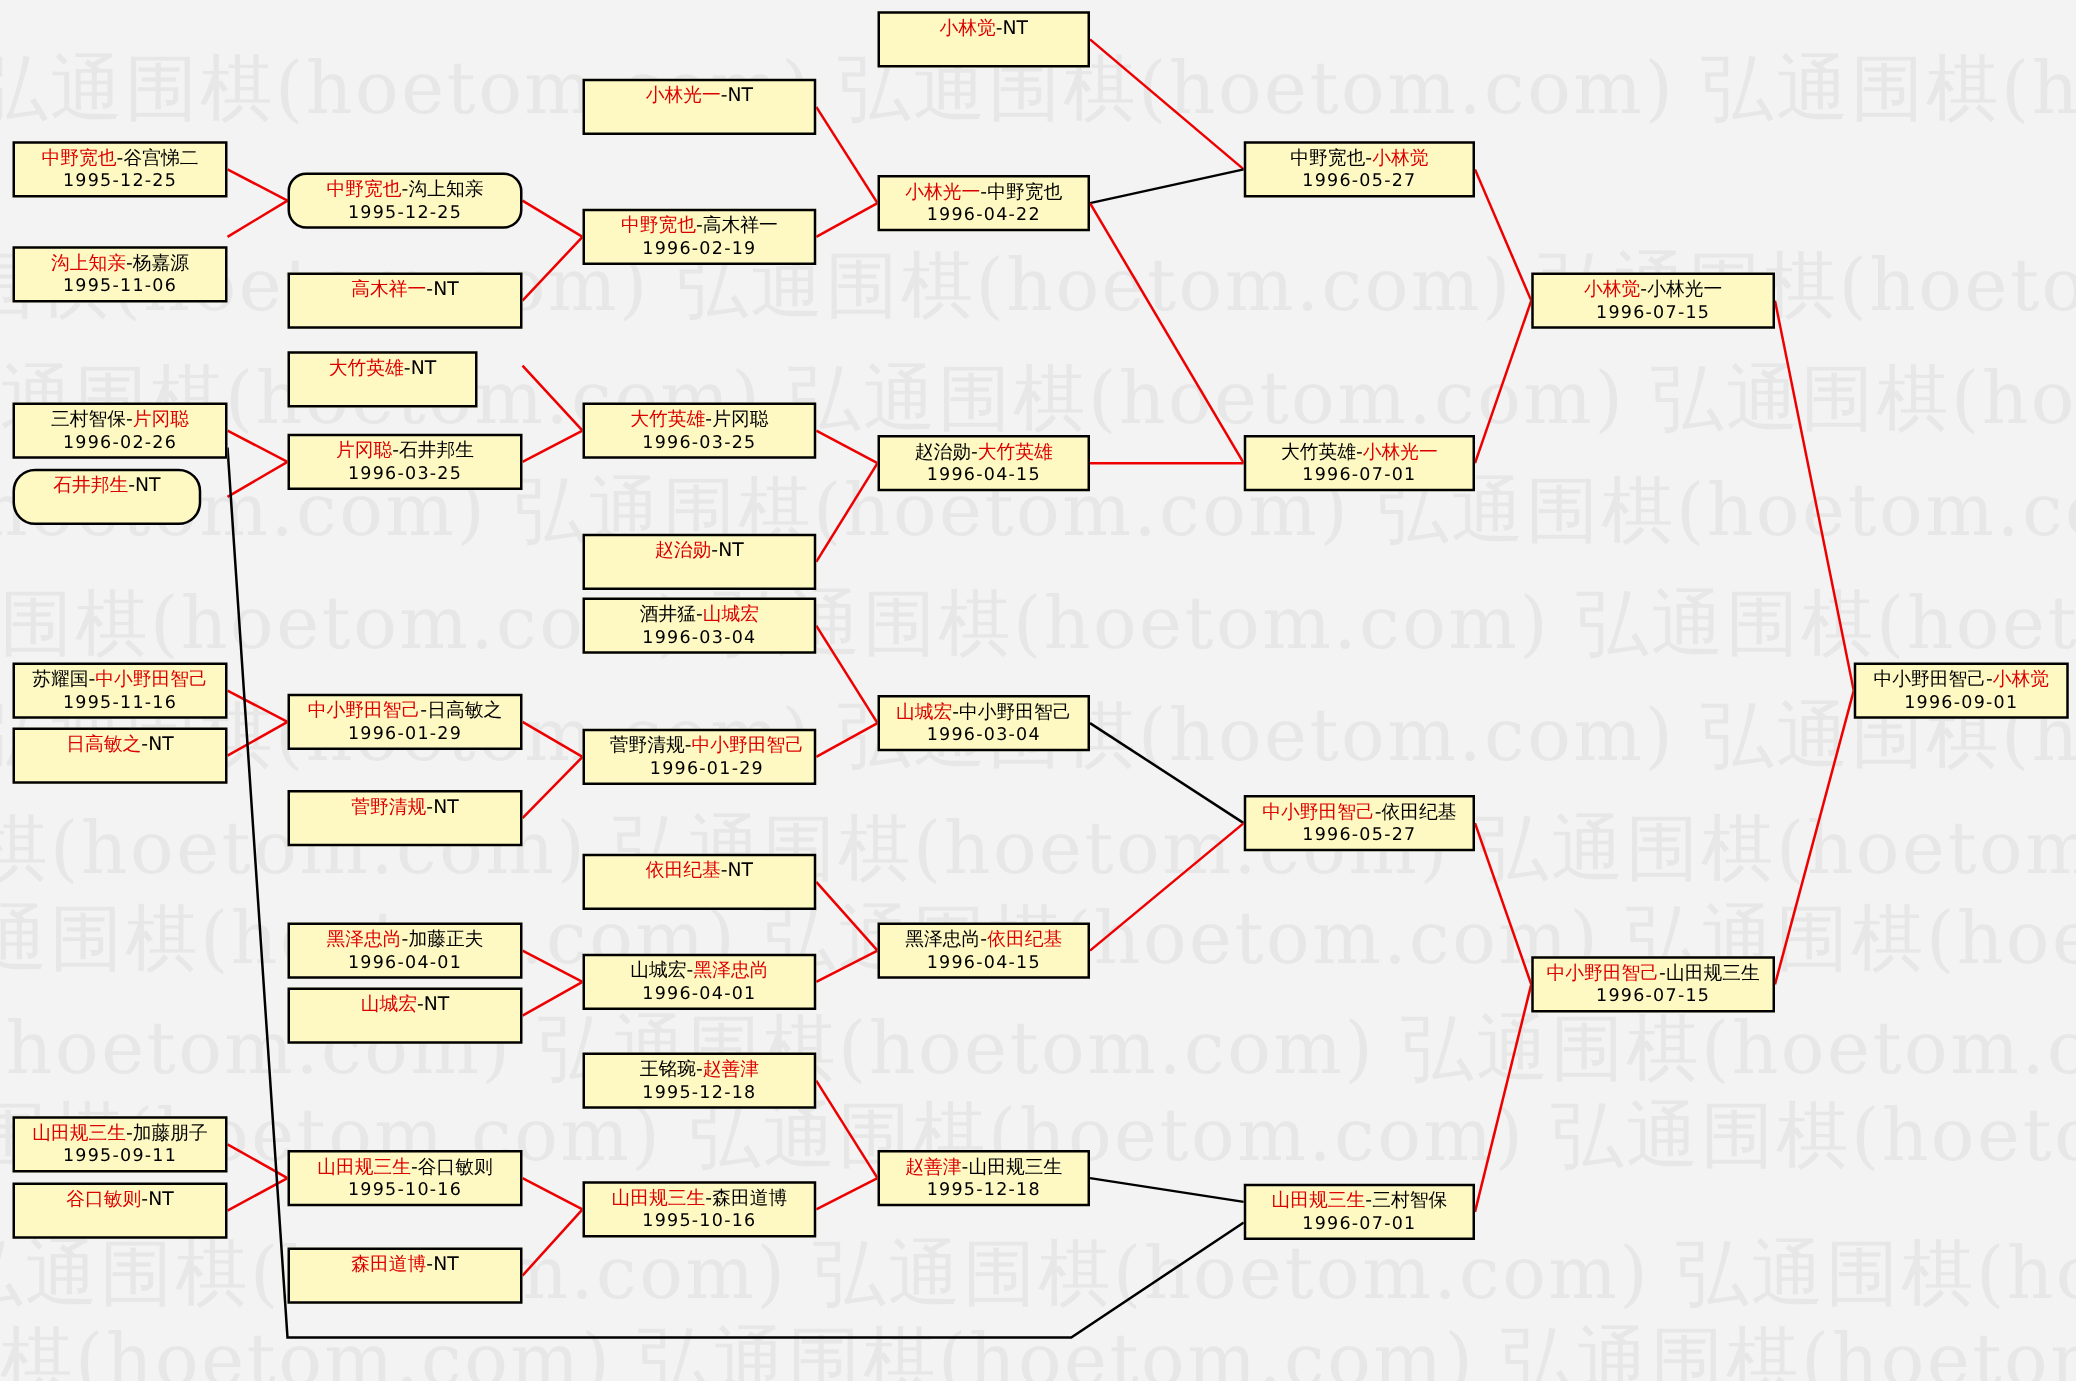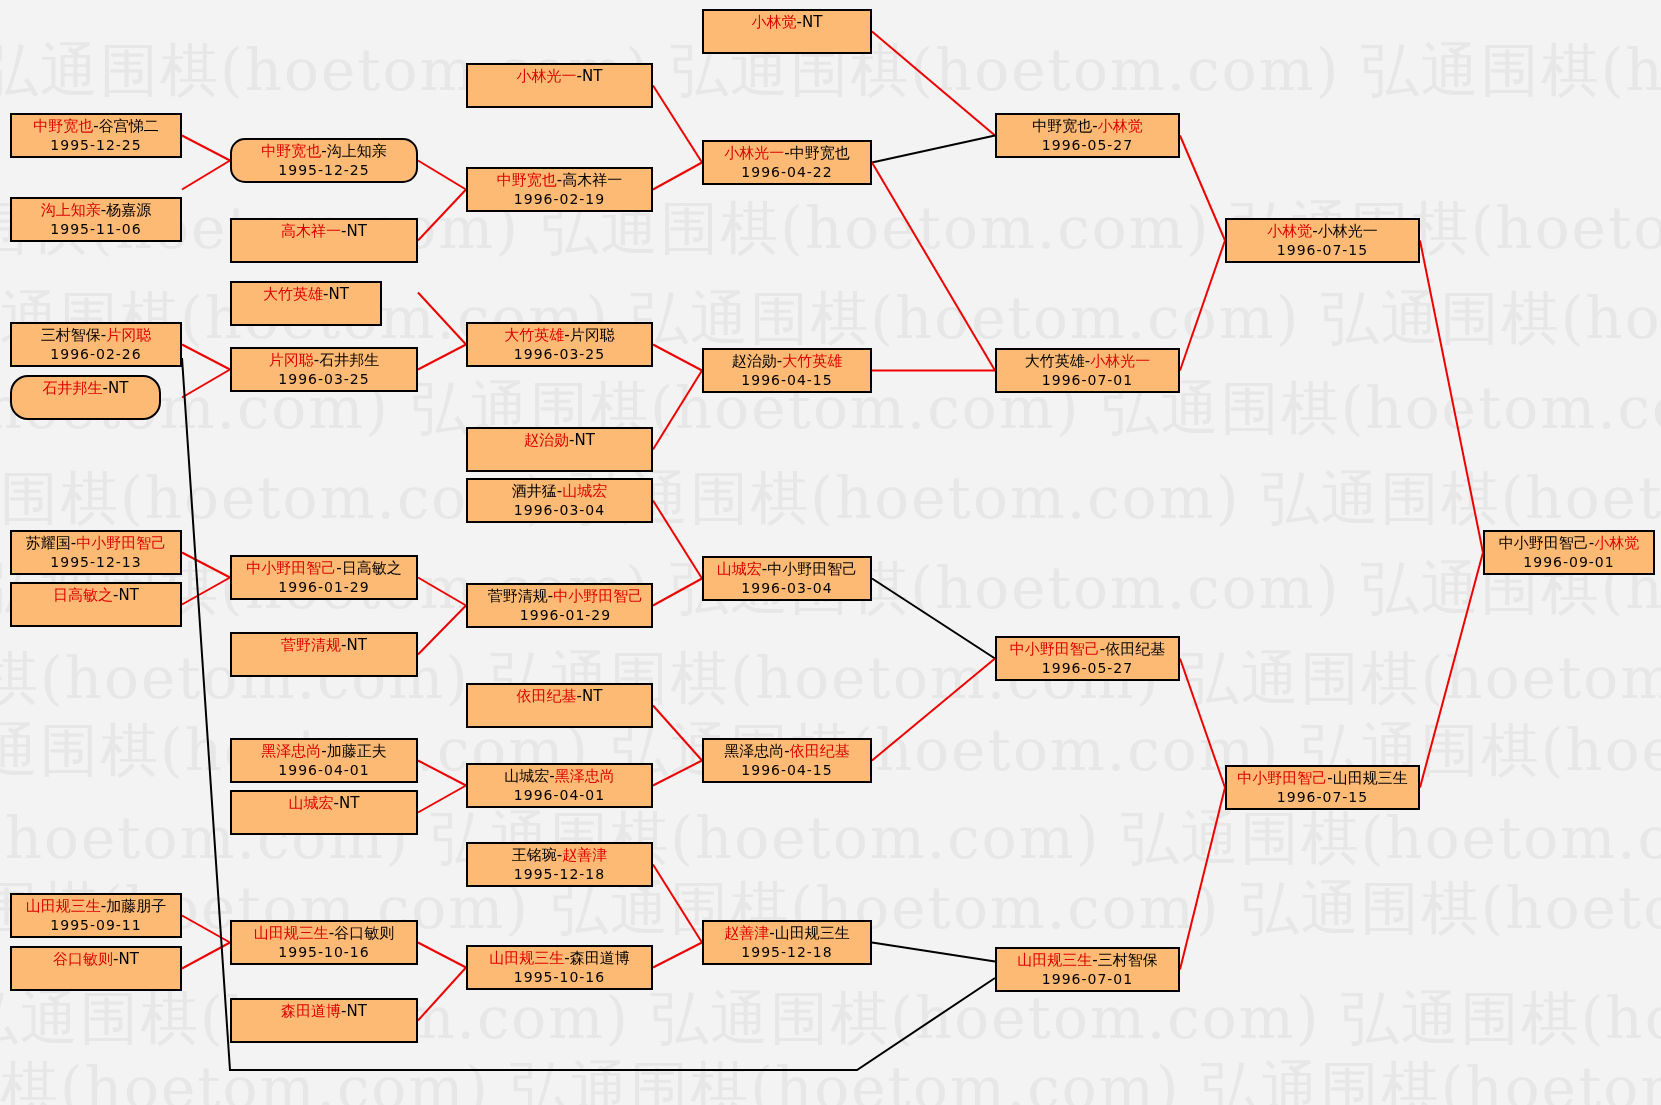--- a/index.html
+++ b/index.html
@@ -10,21 +10,21 @@
   }
   #watermark{position:absolute;left:0;top:0;width:1661px;height:1105px;z-index:0;}
   .wm-row{
     position:absolute;white-space:nowrap;
     font-family:"DejaVu Serif","Liberation Serif",serif;
     font-size:58px;color:#e7e7e7;letter-spacing:2px;
   }
   #wires{position:absolute;left:0;top:0;z-index:1;}
   .box{
     position:absolute;z-index:2;height:45px;box-sizing:border-box;
-    background:#fdba74;border:2px solid #000000;text-align:center;
+    background:#fef9c3;border:2px solid #000000;text-align:center;
     cursor:pointer;
   }
   .players{font-size:15px;line-height:20px;margin-top:1px;white-space:nowrap;color:#000;}
   .date{font-size:14px;line-height:19px;letter-spacing:1px;color:#000;}
   .win{color:#dd0000;}
   .lose{color:#000000;}
 </style>
 </head>
 <body>
 
@@ -160,21 +160,21 @@
     <div class="box" style="left: 995px; top: 348px; width: 185px;">
       <div class="players"><span class="lose">大竹英雄</span><span class="lose">-</span><span class="win">小林光一</span></div>
       <div class="date">1996-07-01</div>
     </div>
     <div class="box" style="left: 466px; top: 478px; width: 187px;">
       <div class="players"><span class="lose">酒井猛</span><span class="lose">-</span><span class="win">山城宏</span></div>
       <div class="date">1996-03-04</div>
     </div>
     <div class="box" style="left: 10px; top: 530px; width: 172px;">
       <div class="players"><span class="lose">苏耀国</span><span class="lose">-</span><span class="win">中小野田智己</span></div>
-      <div class="date">1995-12-13</div>
+      <div class="date">1995-11-16</div>
     </div>
     <div class="box" style="left: 10px; top: 582px; width: 172px;">
       <div class="players"><span class="win">日高敏之</span><span class="lose">-</span><span class="lose">NT</span></div>
       <div class="date"></div>
     </div>
     <div class="box" style="left: 230px; top: 555px; width: 188px;">
       <div class="players"><span class="win">中小野田智己</span><span class="lose">-</span><span class="lose">日高敏之</span></div>
       <div class="date">1996-01-29</div>
     </div>
     <div class="box" style="left: 230px; top: 632px; width: 188px;">

